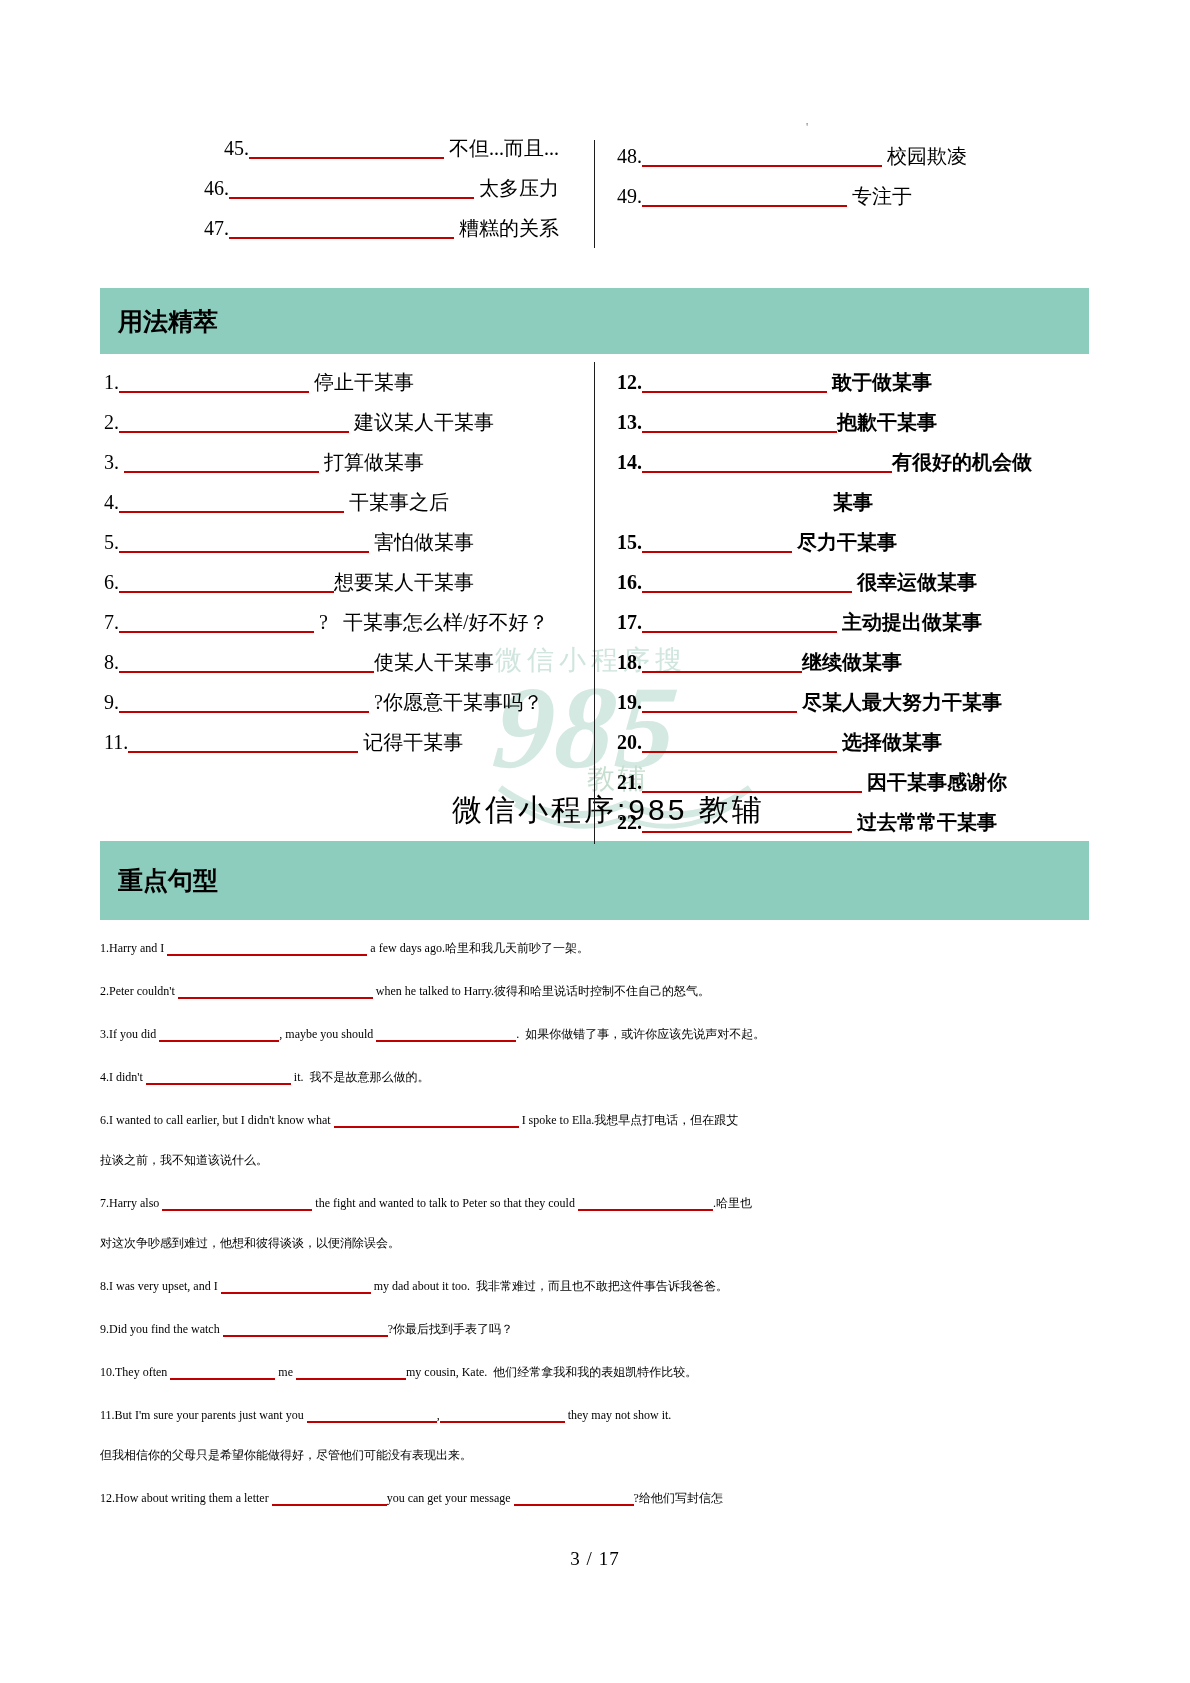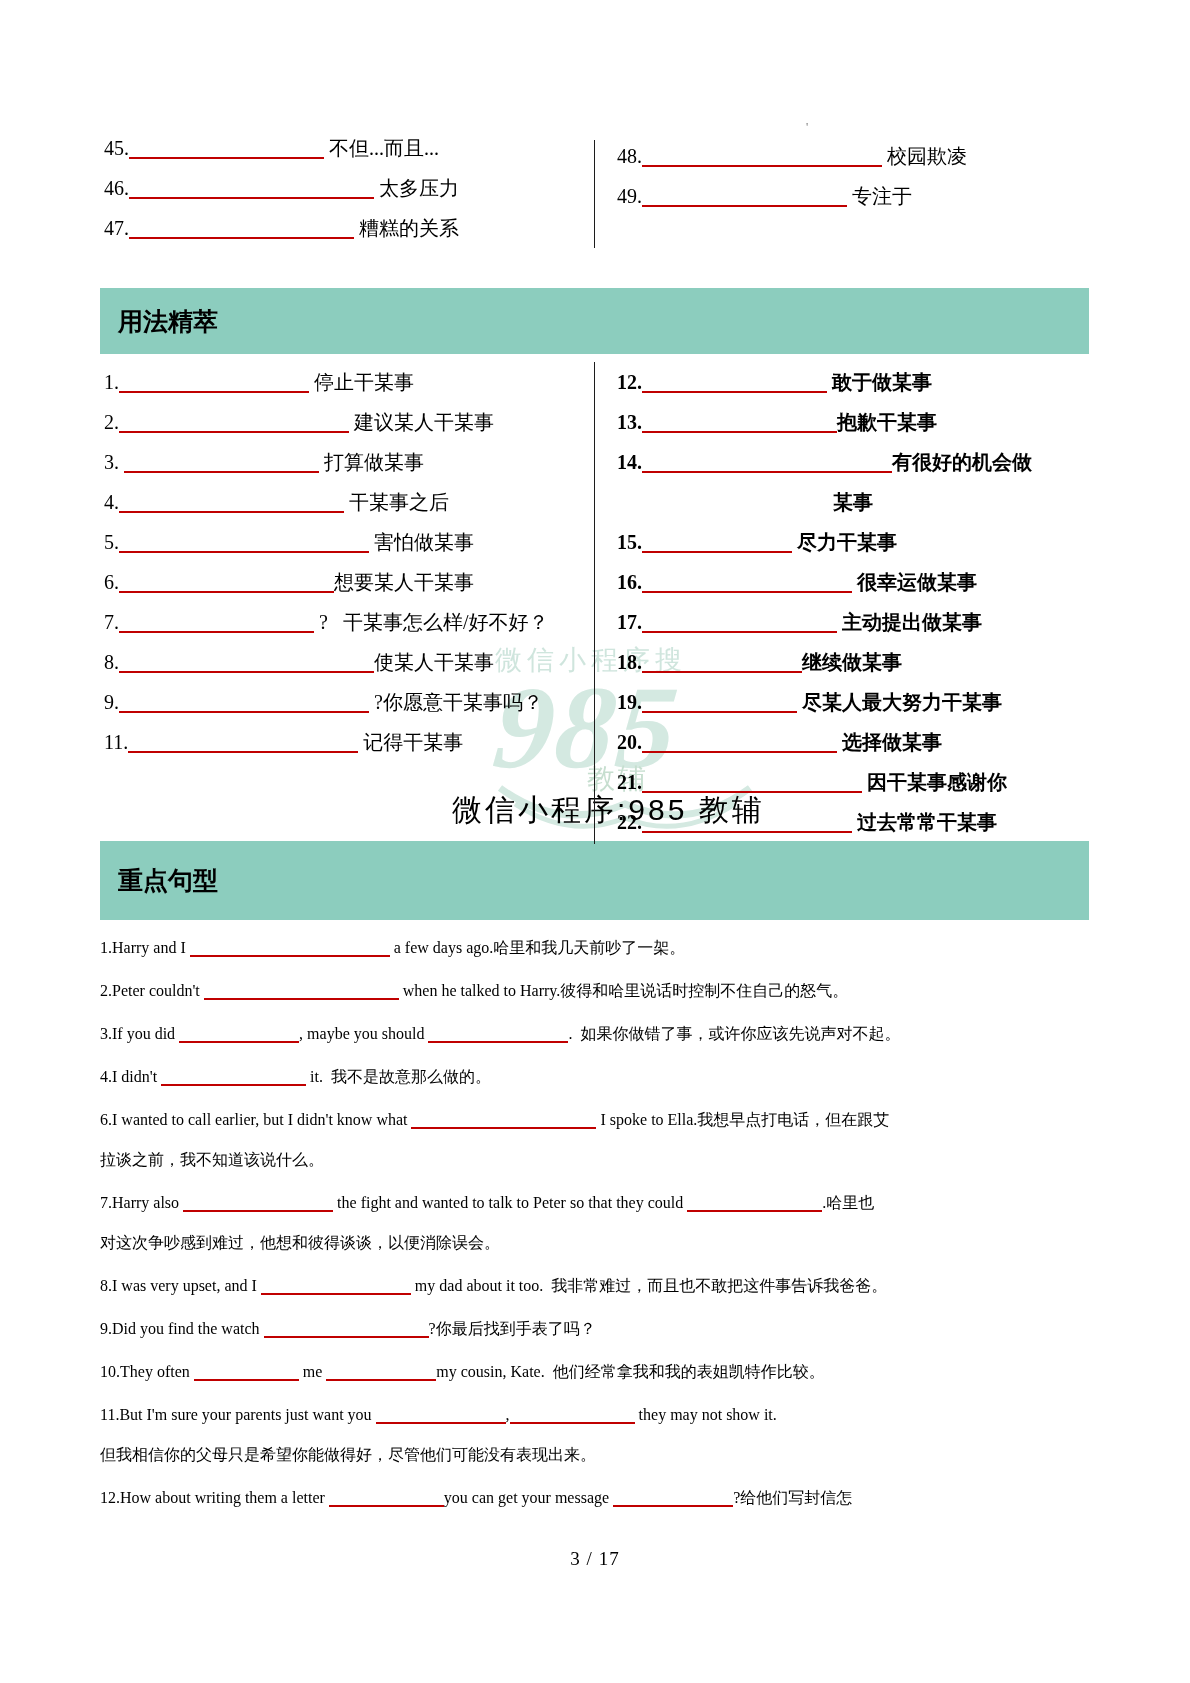--- a/index.html
+++ b/index.html
@@ -29,21 +29,21 @@
   .row{line-height:40px;white-space:pre;font-size:20px;}
   .row .num{font-size:20px;}
   .blank{display:inline-block;border-bottom:2px solid #c00000;height:1px;
          vertical-align:baseline;transform:translateY(4px);}
   .row .label, .row2{font-size:20px;}
   .row2{line-height:40px;white-space:pre;text-align:center;}
   
   .vline{position:absolute;width:1px;background:#1c1c1c;z-index:2;}
   
   .sentences{position:absolute;left:100px;top:928px;width:1008px;z-index:2;}
-  .sentence{font-size:16px;line-height:40px;white-space:pre-wrap;margin:0 0 3px 0;}
+  .sentence{font-size:12px;line-height:40px;white-space:pre-wrap;margin:0 0 3px 0;}
   
   .footer{position:absolute;left:0;top:1548px;width:100%;text-align:center;
           font-size:19px;letter-spacing:1px;z-index:2;}
   .stray{position:absolute;left:806px;top:120px;font-size:12px;color:#777;z-index:2;}
 </style>
 </head>
 <body>
 
 <div class="page">
 
@@ -53,21 +53,21 @@
     <div class="wm-small">教辅</div>
     <svg width="280" height="80" viewBox="0 0 280 80" style="margin-left:-10px;margin-top:-8px">
       <path d="M15 18 Q75 62 140 34 Q205 62 265 18" fill="none" stroke="#d4e9e1" stroke-width="7"></path>
       <path d="M30 34 Q85 70 140 48 Q195 70 250 34" fill="none" stroke="#d4e9e1" stroke-width="5"></path>
     </svg>
   </div>
   <div class="wm-bottom" style="left:452px;top:790px;">微信小程序:985 教辅</div>
 
   <div class="stray">'</div>
 
-  <div class="col" style="left:104px;top:128px;width:455px;" id="top-left">
+  <div class="col" style="left:104px;top:128px;width:455px;text-align:right;" id="top-left">
       <div class="row"><span class="num">45.</span><span class="blank" style="width: 195px; border-bottom-color: rgb(192, 0, 0);"></span><span class="label"> 不但...而且...</span></div>
       <div class="row"><span class="num">46.</span><span class="blank" style="width: 245px; border-bottom-color: rgb(192, 0, 0);"></span><span class="label"> 太多压力</span></div>
       <div class="row"><span class="num">47.</span><span class="blank" style="width: 225px; border-bottom-color: rgb(192, 0, 0);"></span><span class="label"> 糟糕的关系</span></div>
     </div>
   <div class="col" style="left:617px;top:136px;width:470px;" id="top-right">
       <div class="row"><span class="num">48.</span><span class="blank" style="width: 240px; border-bottom-color: rgb(192, 0, 0);"></span><span class="label"> 校园欺凌</span></div>
       <div class="row"><span class="num">49.</span><span class="blank" style="width: 205px; border-bottom-color: rgb(192, 0, 0);"></span><span class="label"> 专注于</span></div>
     </div>
   <div class="vline" style="left:594px;top:140px;height:108px;"></div>
 

